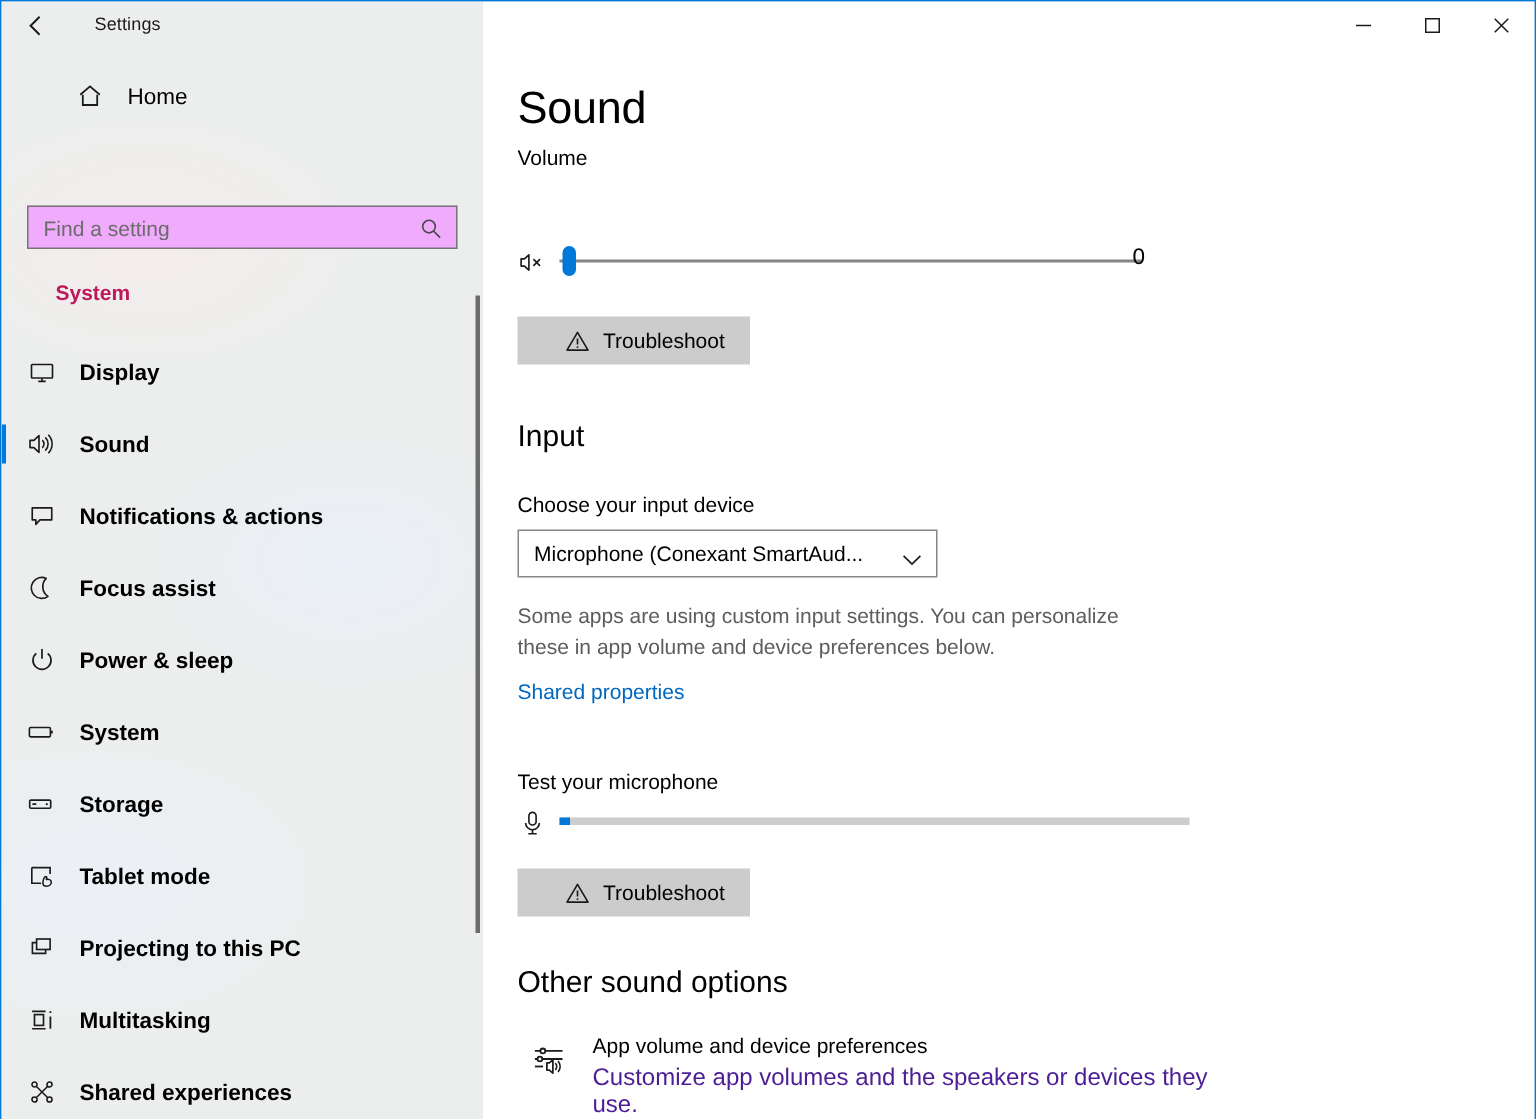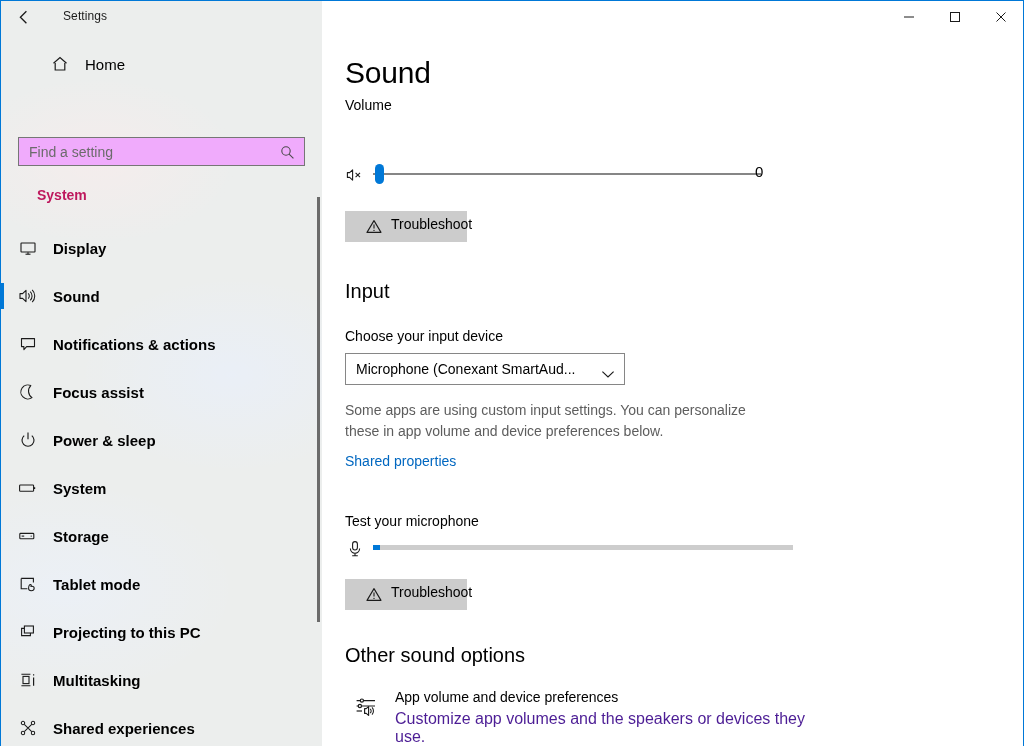--- a/index.html
+++ b/index.html
@@ -276,29 +276,30 @@
   #volume-value {
     position: absolute;
     left: 433px; top: 131px;
     font-size: 15px;
     color: #000000;
   }
 
   .ts-button {
     position: absolute;
     left: 23px;
-    width: 122px; height: 31px;
+    width: 155px; height: 31px;
     background: #cccccc;
     border: none;
     display: flex;
+    align-items: center;
     font-family: "Liberation Sans", sans-serif;
     font-size: 14px;
     color: #000000;
     cursor: default;
-    padding: 5px;
+    padding: 16px;
   }
   .ts-button .ts-icon {
     width: 16px;
     margin-left: 16px;
     display: flex; align-items: center; justify-content: center;
   }
   .ts-button .ts-label { margin-left: 9px; }
 
   #input-head    { top: 248px; }
   #input-label   { top: 296px; }

